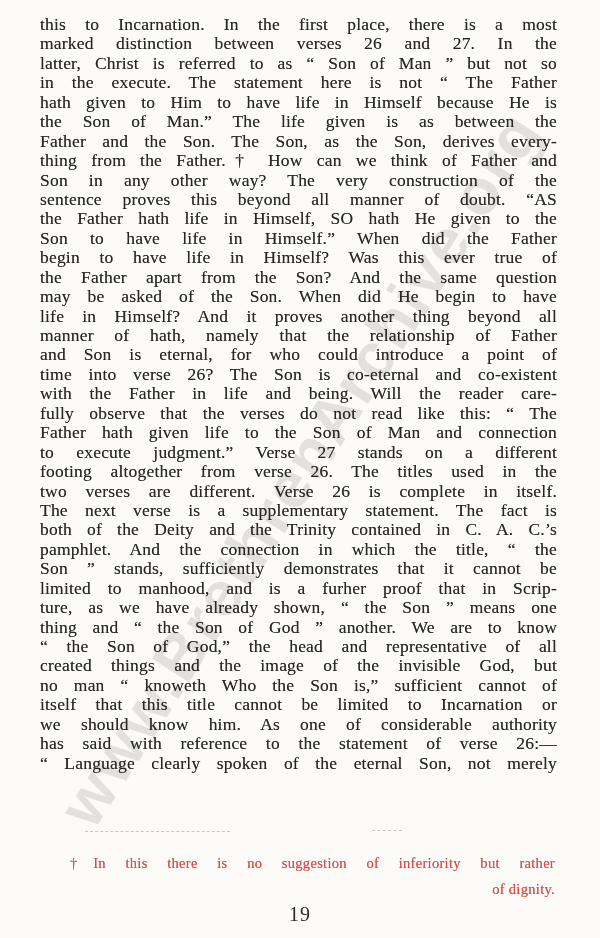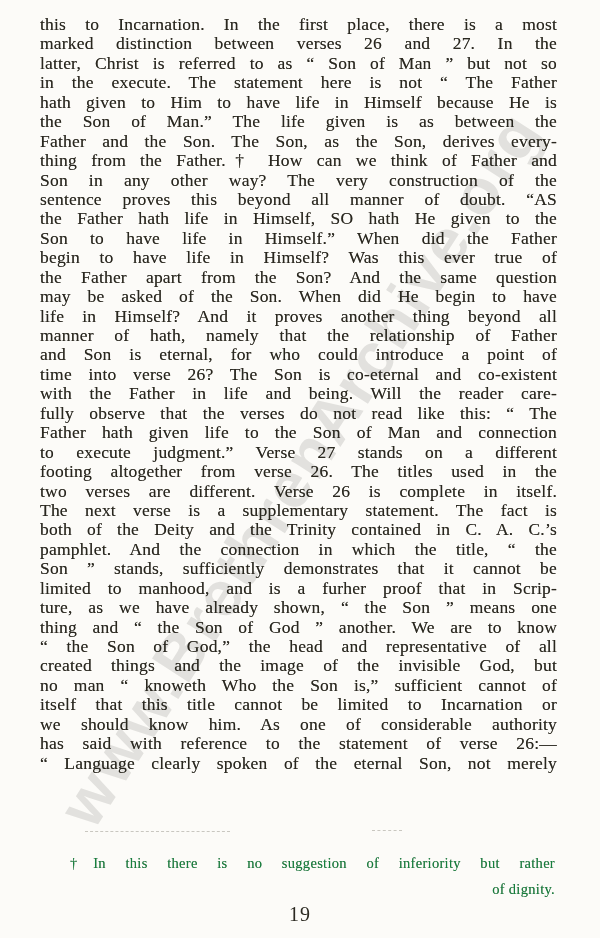--- a/index.html
+++ b/index.html
@@ -56,21 +56,21 @@
     z-index: 1;
   }
   .sep-left  { left: 85px;  top: 831px; width: 145px; }
   .sep-right { left: 372px; top: 830px; width: 30px; }
   .footnote {
     position: absolute;
     left: 40px;
     right: 45px;
     top: 850px;
     z-index: 1;
-    color: #15803d;
+    color: #ef4444;
     font-size: 14.5px;
     letter-spacing: 0.3px;
     text-shadow: 0 0 0.5px rgba(52, 49, 40, 0.5);
   }
   .footnote .fline {
     line-height: 26px;
     height: 26px;
     overflow: hidden;
     text-align: right;
   }

